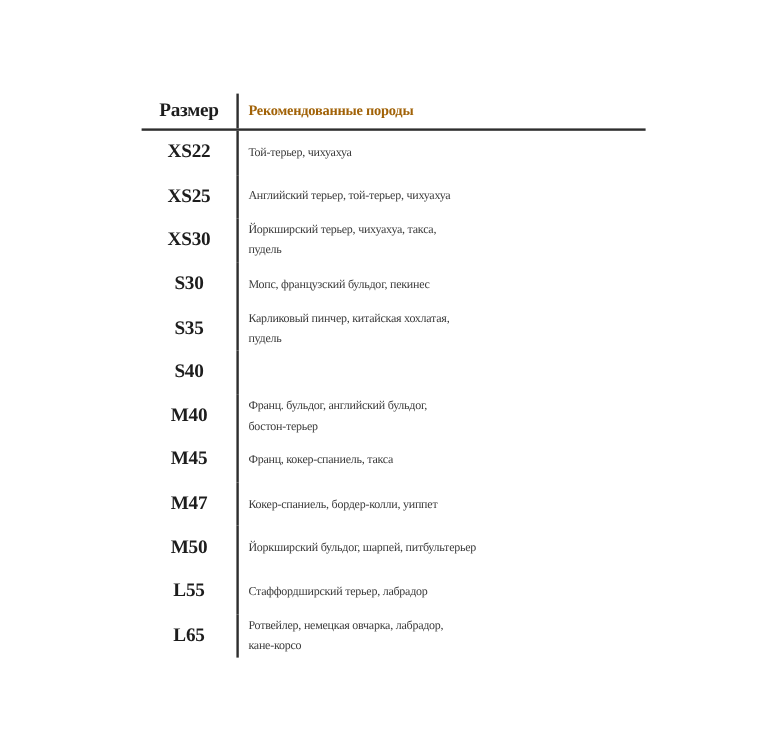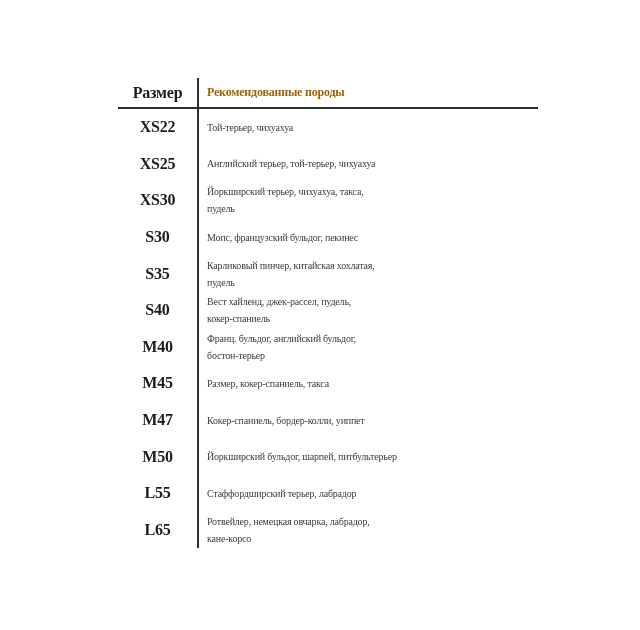--- a/index.html
+++ b/index.html
@@ -85,31 +85,29 @@
       <div class="cell-size">S30</div>
       <div class="cell-breeds">Мопс, французский бульдог, пекинес</div>
     </div>
     <div class="trow">
       <div class="cell-size">S35</div>
       <div class="cell-breeds">Карликовый пинчер, китайская хохлатая,
 пудель</div>
     </div>
     <div class="trow">
       <div class="cell-size">S40</div>
-      <div class="cell-breeds">Вест хайленд, джек-рассел, пудель,
-кокер-спаниель</div>
     </div>
     <div class="trow">
       <div class="cell-size">M40</div>
       <div class="cell-breeds">Франц. бульдог, английский бульдог,
 бостон-терьер</div>
     </div>
     <div class="trow">
       <div class="cell-size">M45</div>
-      <div class="cell-breeds">Размер, кокер-спаниель, такса</div>
+      <div class="cell-breeds">Франц, кокер-спаниель, такса</div>
     </div>
     <div class="trow">
       <div class="cell-size">M47</div>
       <div class="cell-breeds">Кокер-спаниель, бордер-колли, уиппет</div>
     </div>
     <div class="trow">
       <div class="cell-size">M50</div>
       <div class="cell-breeds">Йоркширский бульдог, шарпей, питбультерьер</div>
     </div>
     <div class="trow">

